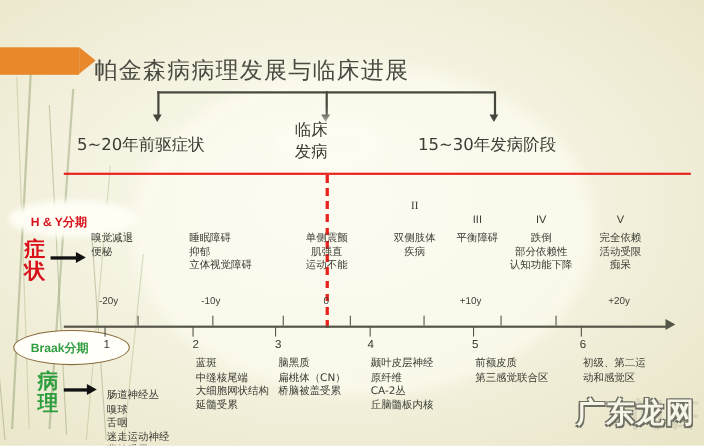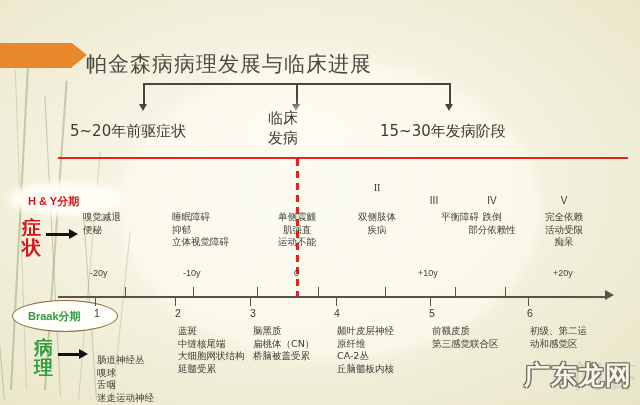--- a/index.html
+++ b/index.html
@@ -148,27 +148,28 @@
         <div>单侧震颤</div>
         <div>肌强直</div>
         <div>运动不能</div>
       </div>
       <div class="roman" style="left: 347px; top: 182px; width: 60px; font-family: Liberation Serif, serif;">II</div>
       <div class="col ctr" style="top: 211px; left: 332px; width: 90px;">
         <div>双侧肢体</div>
         <div>疾病</div>
       </div>
       <div class="roman" style="left: 404px; top: 195px; width: 60px;">III</div>
-      <div class="col ctr" style="top: 211px; left: 389px; width: 90px; text-align: right;">
+      <div class="col ctr" style="top: 211px; left: 389px; width: 90px;">
         <div>平衡障碍</div>
       </div>
       <div class="roman" style="left: 462px; top: 195px; width: 60px;">IV</div>
       <div class="col ctr" style="top: 211px; left: 447px; width: 90px;">
         <div>跌倒</div>
         <div>部分依赖性</div>
+        <div>认知功能下降</div>
       </div>
       <div class="roman" style="left: 534px; top: 195px; width: 60px;">V</div>
       <div class="col ctr" style="top: 211px; left: 519px; width: 90px;">
         <div>完全依赖</div>
         <div>活动受限</div>
         <div>痴呆</div>
       </div>
     </div>
 
   <div id="year-layer">

